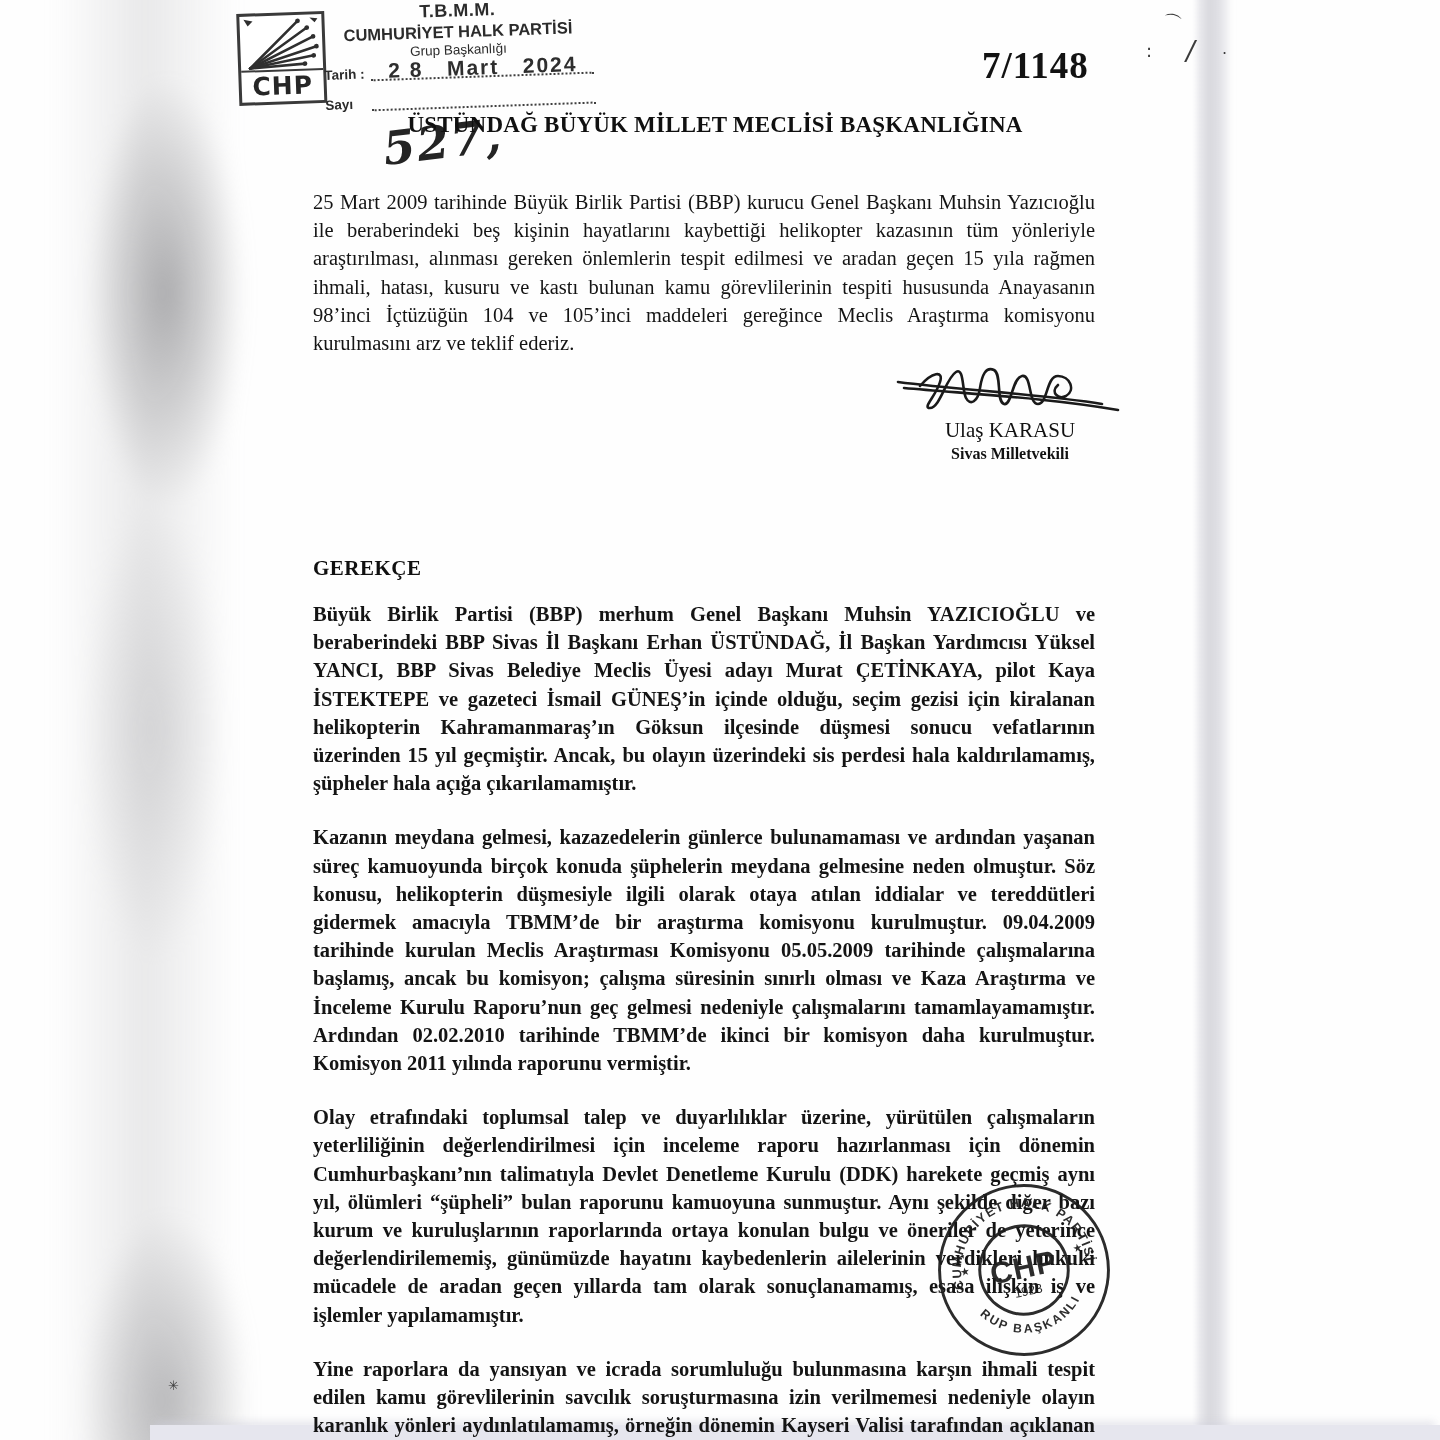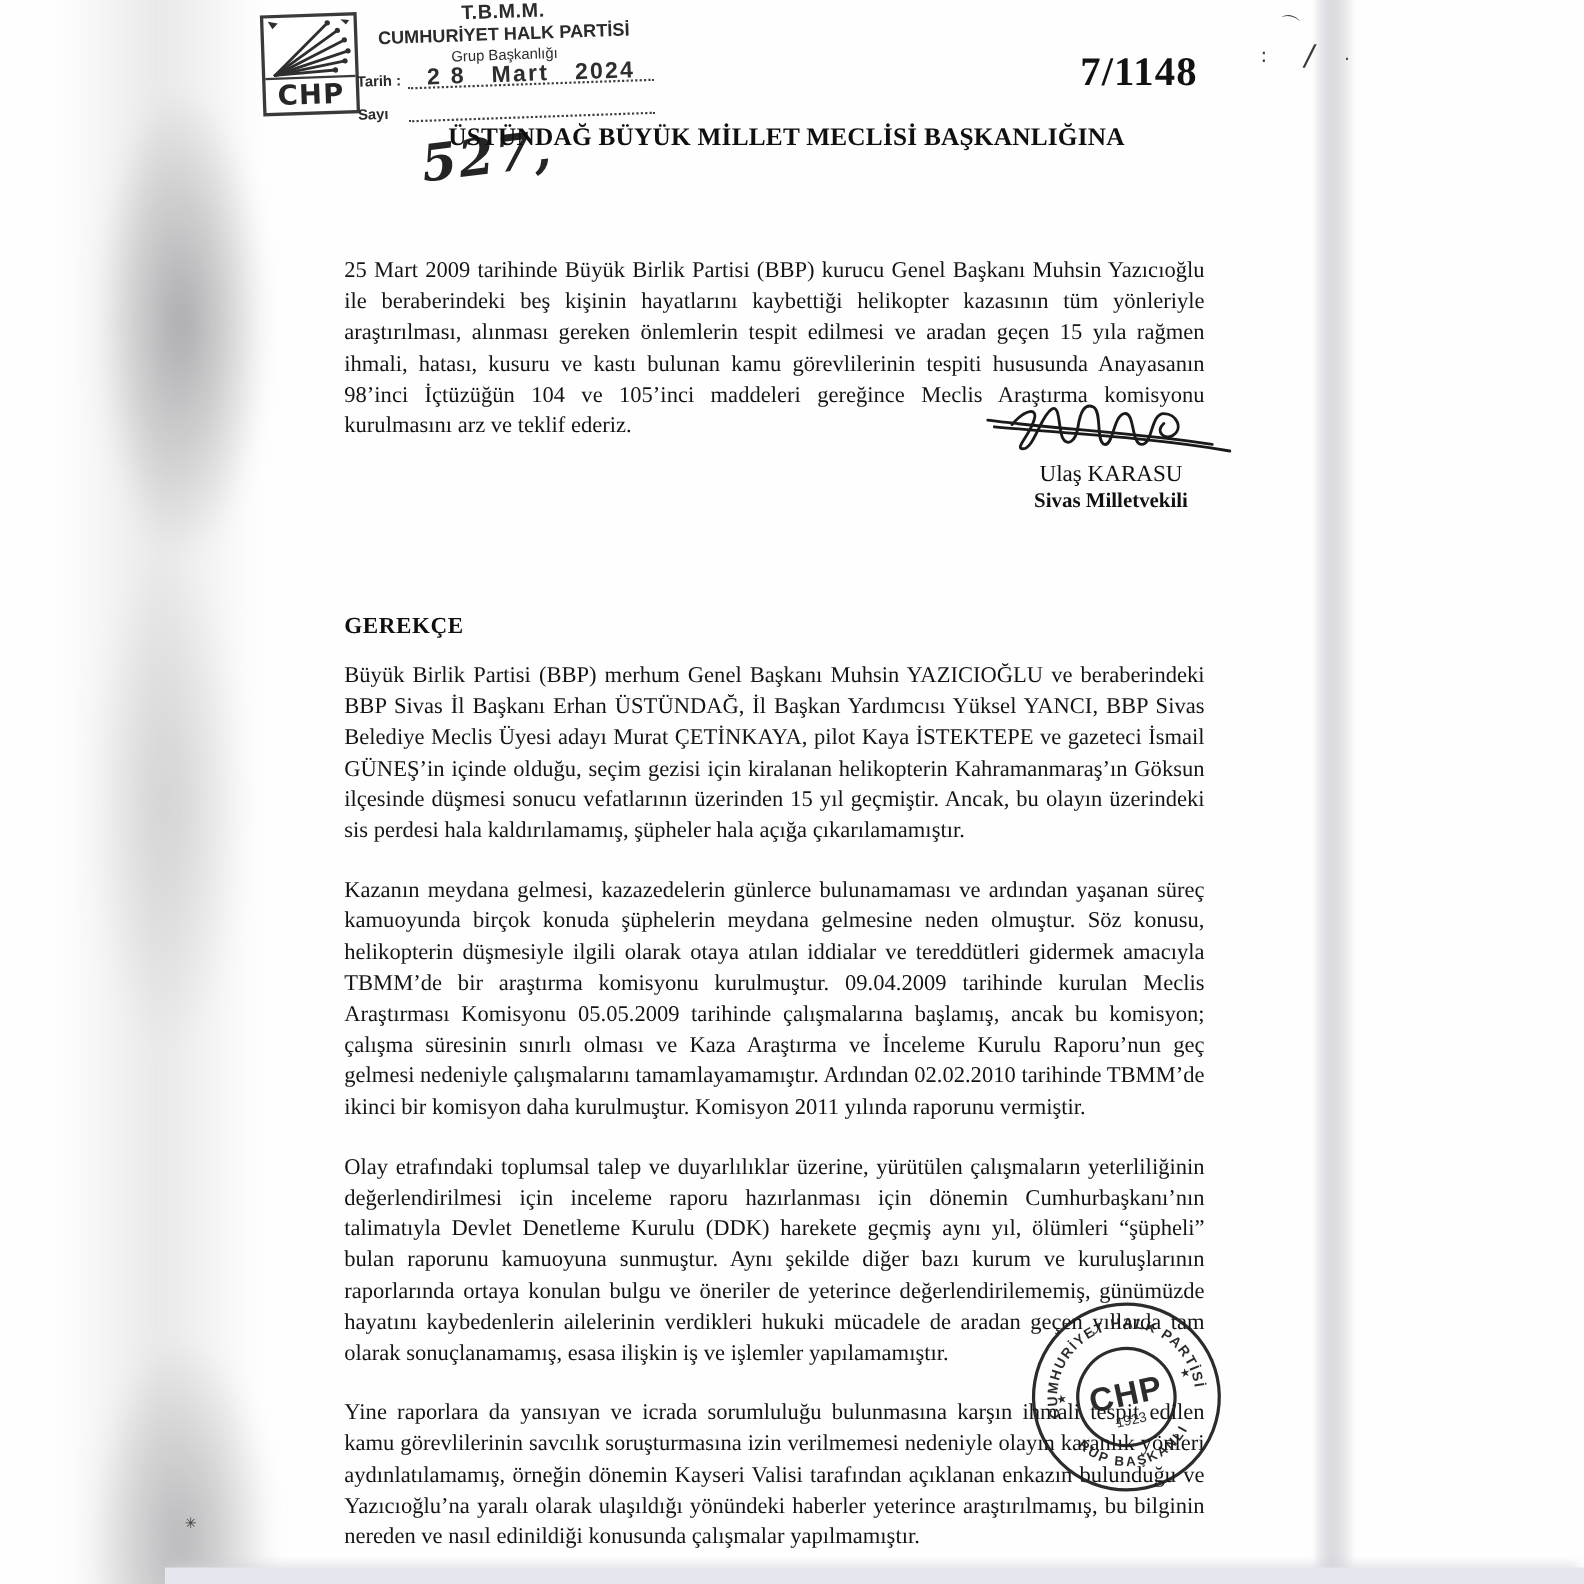--- a/index.html
+++ b/index.html
@@ -79,30 +79,30 @@
 
   .doc-title{
     position:absolute; left:230px; top:112px; width:970px;
     text-align:center; font-size:23px; font-weight:bold;
     letter-spacing:.2px; color:#101010;
   }
 
   .par{
     text-align:justify; font-size:20.5px; line-height:28.2px; color:#141414;
   }
-  .petition{ position:absolute; left:313px; top:188px; width:782px;margin-top:44px; }
+  .petition{ position:absolute; left:313px; top:188px; width:782px; }
 
   .sig-block{ position:absolute; left:860px; top:362px; width:300px; text-align:center; }
   .sig-scribble{ display:block; margin:0 auto -6px auto; }
   .sig-name{ font-size:21px; font-weight:normal; color:#111; }
-  .sig-title{ font-size:19px; font-weight:bold; color:#111; margin-top:2px; }
+  .sig-title{ font-size:16px; font-weight:bold; color:#111; margin-top:2px; }
 
   .body-column{ position:absolute; left:313px; top:556px; width:782px; }
   .section-heading{ font-size:21px; font-weight:bold; letter-spacing:.5px; margin:0 0 19px 0; color:#101010; }
-  .body-column .par{ margin:12px 0 26px 0; }
+  .body-column .par{ margin:12px 0 26px 0;font-weight:bold; }
 
   
   .round-stamp{
     position:absolute; left:916px; top:1162px; width:216px; height:216px;
     transform:rotate(-12deg); opacity:.93;
   }
   .round-stamp text{ fill:#1d1d1d; font-family:"Liberation Sans", sans-serif; }
 
   
   .pen-mark{ position:absolute; color:#3b3b3b; font-family:"DejaVu Sans", sans-serif; }

